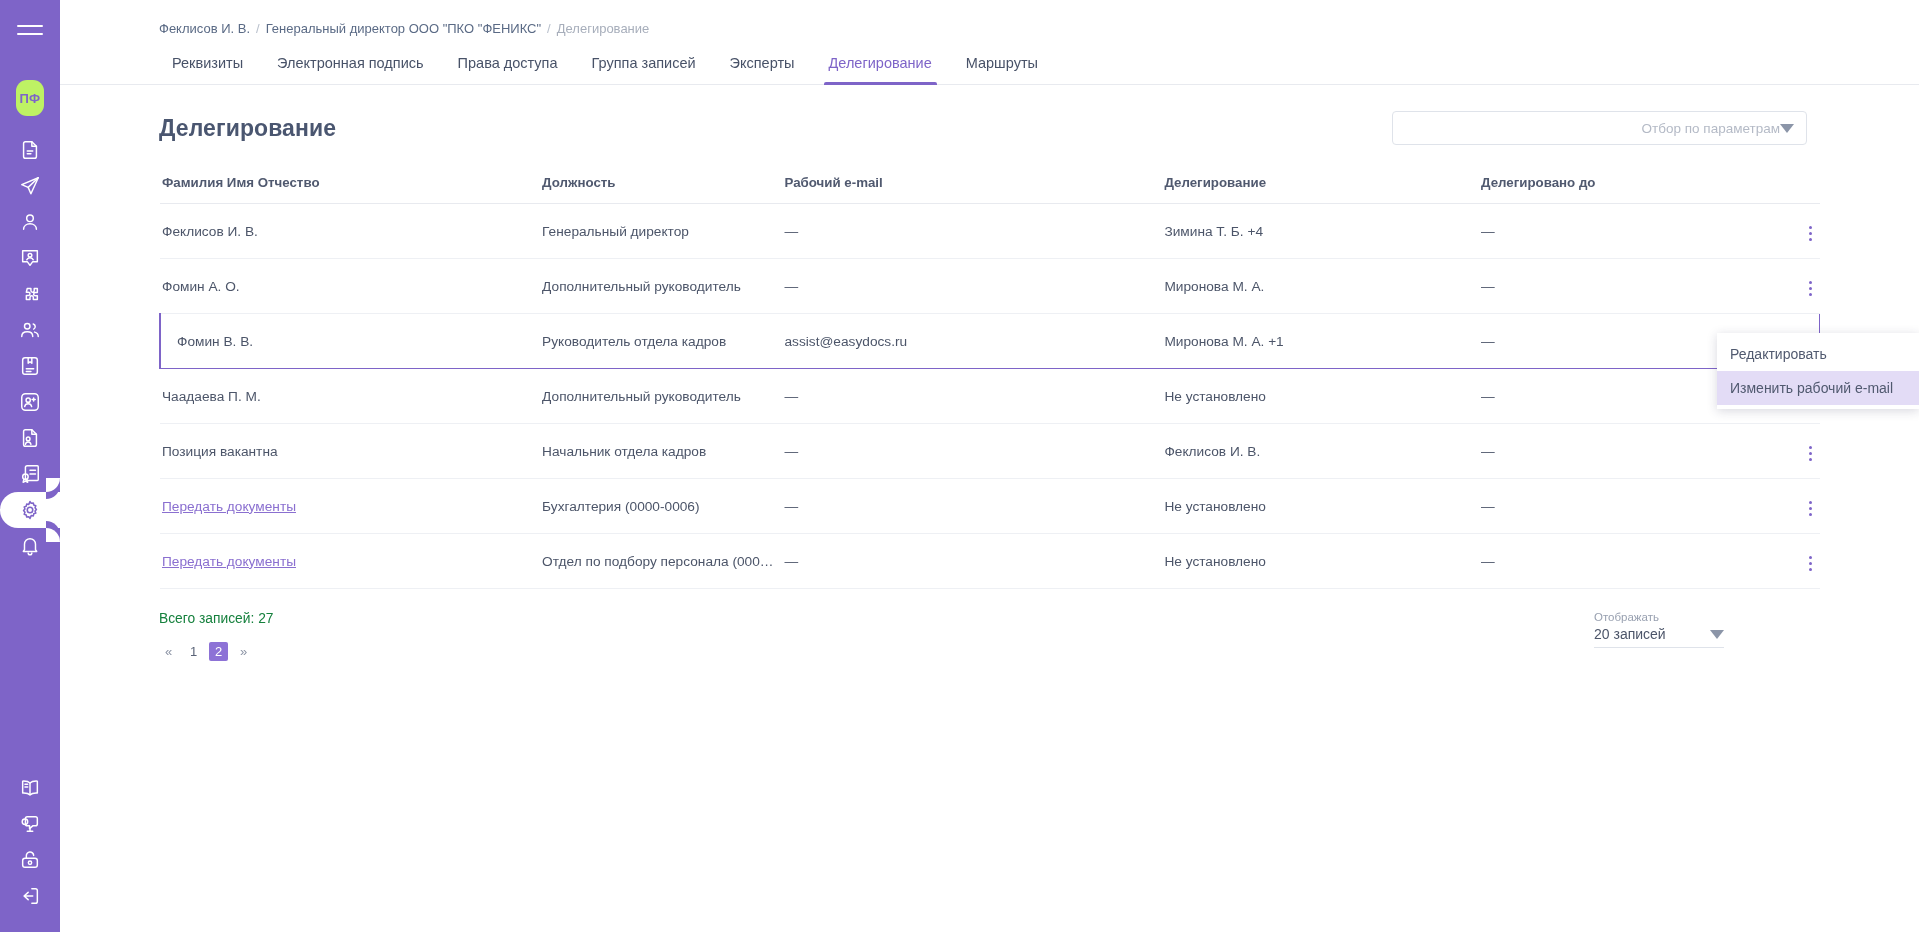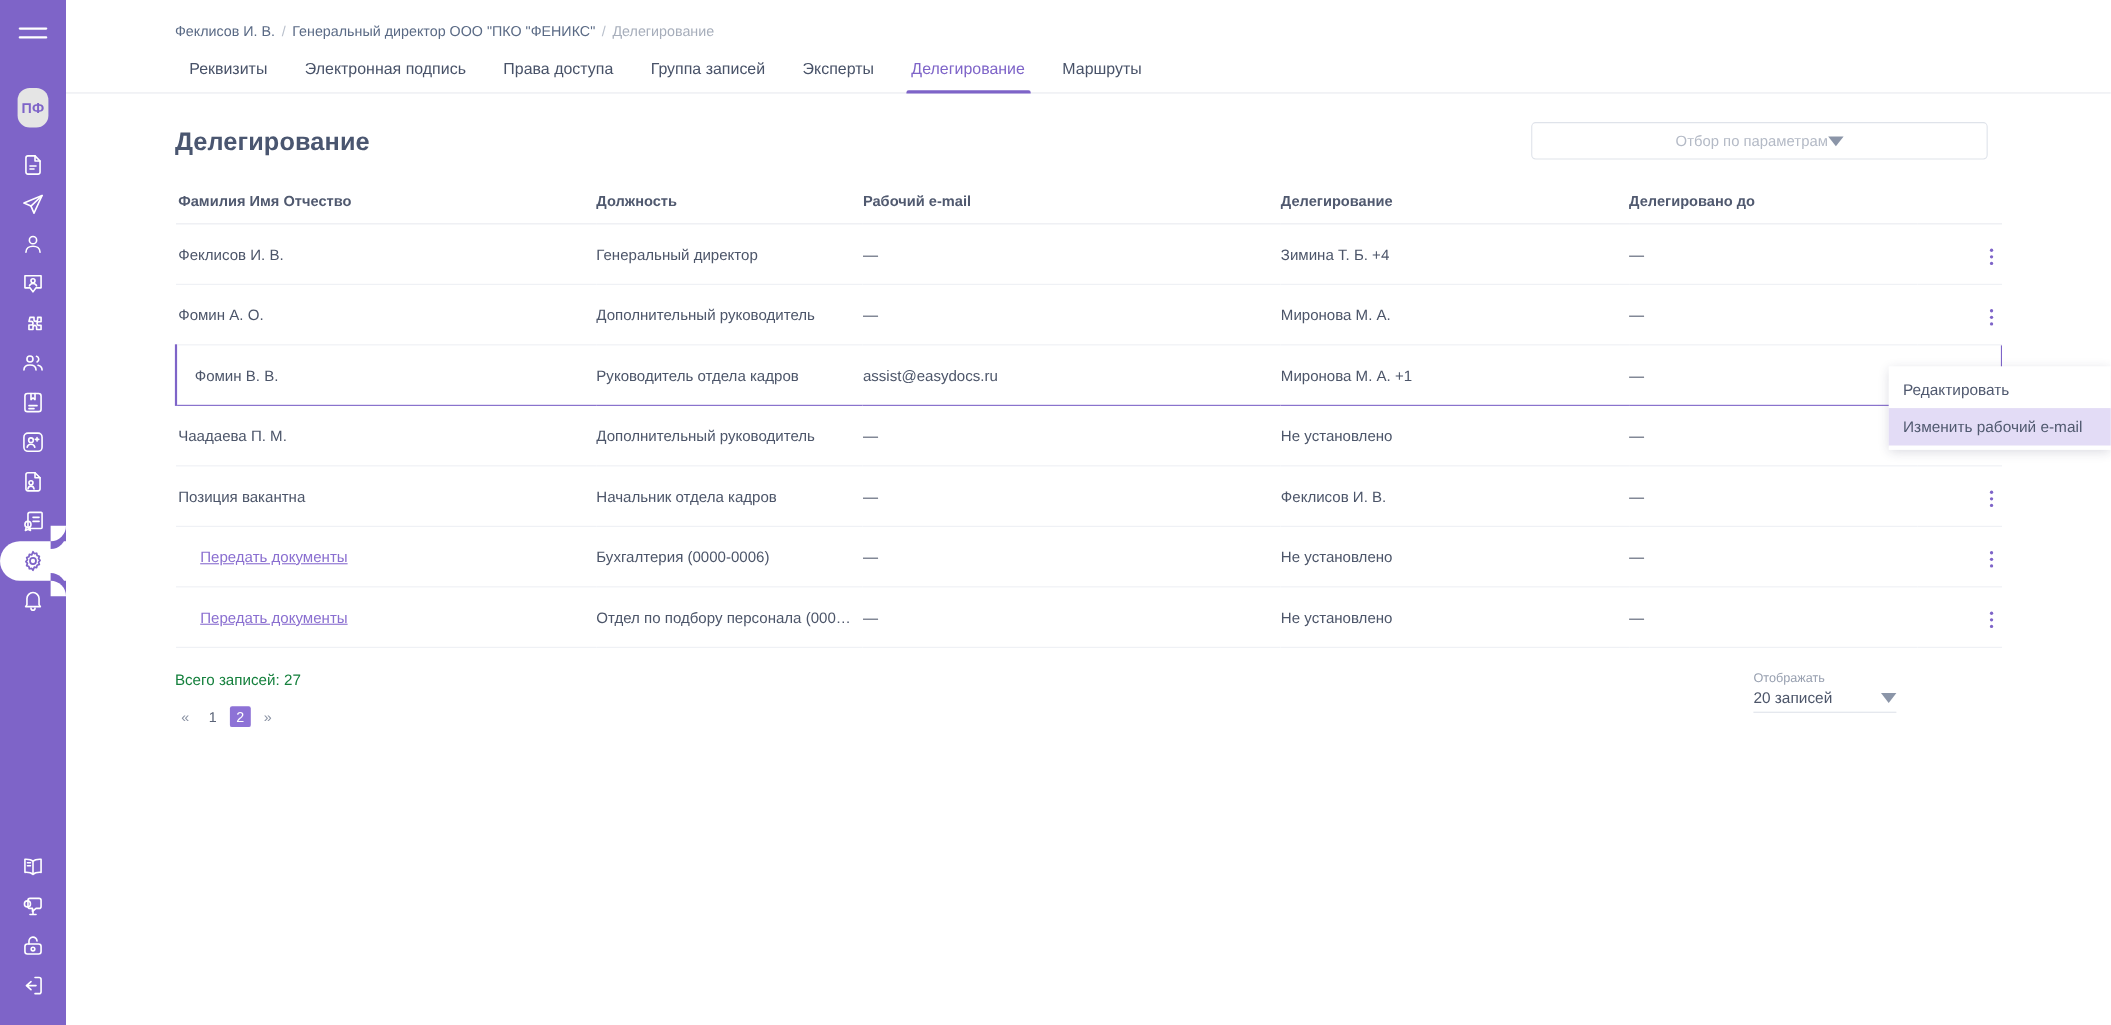--- a/index.html
+++ b/index.html
@@ -22,21 +22,21 @@
   }
   .sb-burger {
     width: 60px; height: 48px;
     display: flex; flex-direction: column; align-items: center; justify-content: center;
     gap: 6px; cursor: pointer; margin-top: 6px;
   }
   .sb-burger i { display: block; width: 26px; height: 2px; background: #fff; border-radius: 2px; }
 
   .sb-logo {
     width: 28px; height: 36px; margin-top: 26px;
-    background: #e5e5e5; border-radius: 11px;
+    background: #bef264; border-radius: 11px;
     display: flex; align-items: center; justify-content: center;
     font-size: 13px; font-weight: 700; color: #7e64c8; letter-spacing: .2px;
     cursor: pointer;
   }
 
   .sb-list { margin-top: 16px; display: flex; flex-direction: column; align-items: center; width: 60px; }
   .sb-item {
     width: 60px; height: 36px; margin-bottom: 0;
     display: flex; align-items: center; justify-content: center;
     cursor: pointer; position: relative;
@@ -88,21 +88,21 @@
   }
 
   
   .page { padding: 0 99px 0 99px; position: relative; }
 
   .page-head { display: flex; align-items: center; justify-content: space-between; padding-top: 26px; }
   .page-title { font-size: 23px; font-weight: 700; color: #4a5670; letter-spacing: .1px; }
 
   .filter-box {
     width: 415px; height: 34px; border: 1px solid #dfe3ea; border-radius: 4px;
-    display: flex; align-items: center; justify-content: center;
+    display: flex; align-items: center; justify-content: flex-end;
     padding: 0 12px; cursor: pointer; background: #fff; margin-right: 13px;
   }
   .filter-box .ph { font-size: 13.5px; color: #b4bac6; }
   .caret { width: 0; height: 0; border-left: 7px solid transparent; border-right: 7px solid transparent;
            border-top: 9px solid #8b95a8; }
 
   
   table.grid { width: 100%; border-collapse: collapse; margin-top: 30px; table-layout: fixed; }
   table.grid th {
     text-align: left; font-size: 13.3px; font-weight: 700; color: #50596f;
@@ -121,21 +121,21 @@
 
   td.c-name, th.c-name { padding-left: 2px; }
 
   tr.row-selected td {
     border-top: 1px solid #7e64c8;
     border-bottom: 1px solid #7e64c8;
     background: #ffffff;
   }
   tr.row-selected td.c-name { border-left: 2px solid #7e64c8; padding-left: 16px !important; }
   tr.row-selected td.c-act  { border-right: 1px solid #7e64c8; }
-  .link-transfer { color: #8a6fd0; text-decoration: underline; cursor: pointer; margin-left: 20px; }
+  .link-transfer { color: #8a6fd0; text-decoration: underline; cursor: pointer; }
 
   .kebab {
     display: inline-flex; flex-direction: column; gap: 3px; align-items: center;
     padding: 4px 8px; cursor: pointer;
   }
   .kebab i { width: 3px; height: 3px; border-radius: 50%; background: #7e64c8; display: block; }
 
   
   .foot { display: flex; align-items: flex-start; justify-content: space-between; margin-top: 22px; }
   .total { font-size: 13.8px; color: #15803d; }

